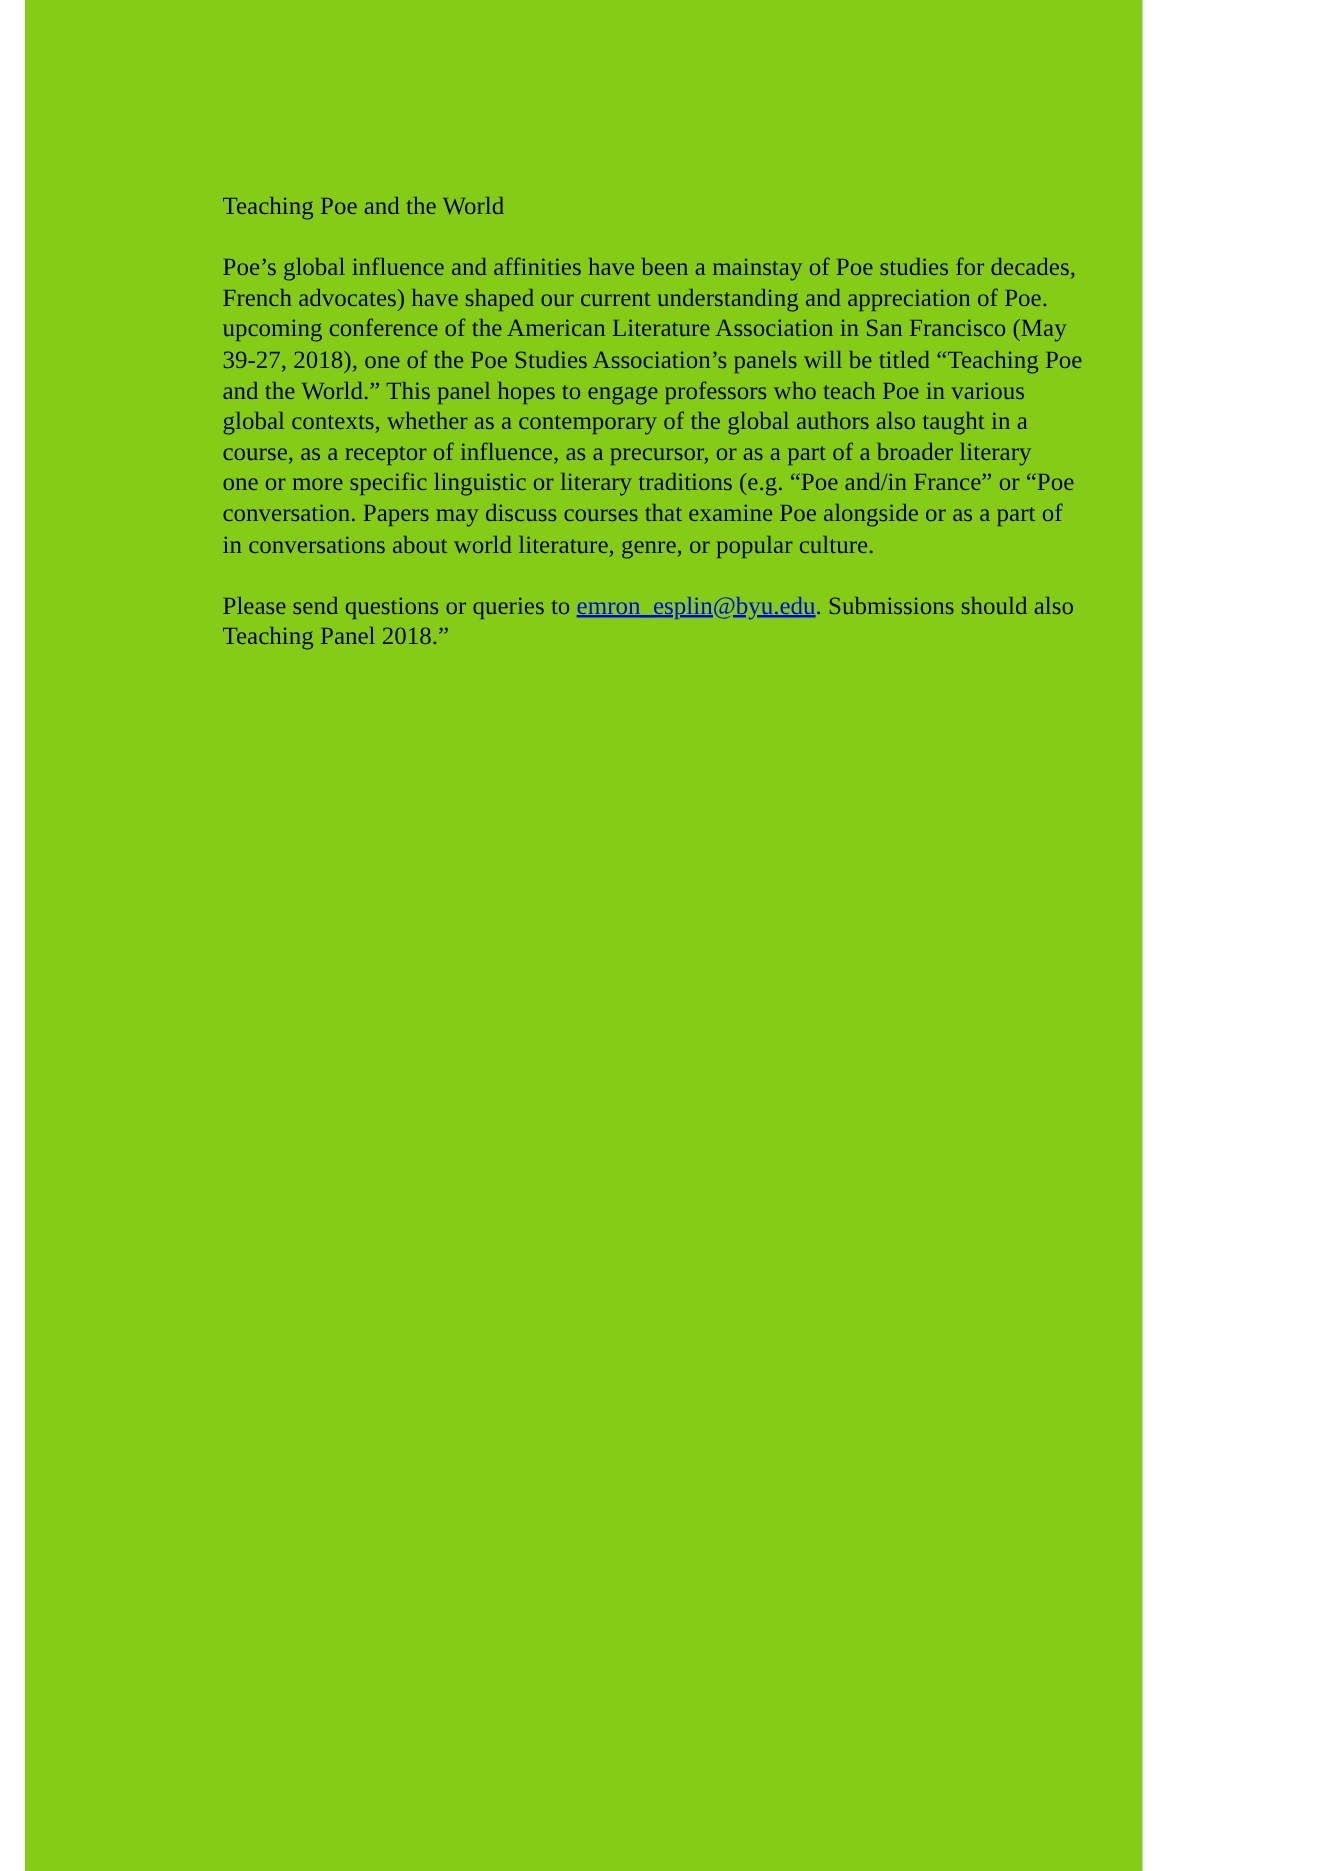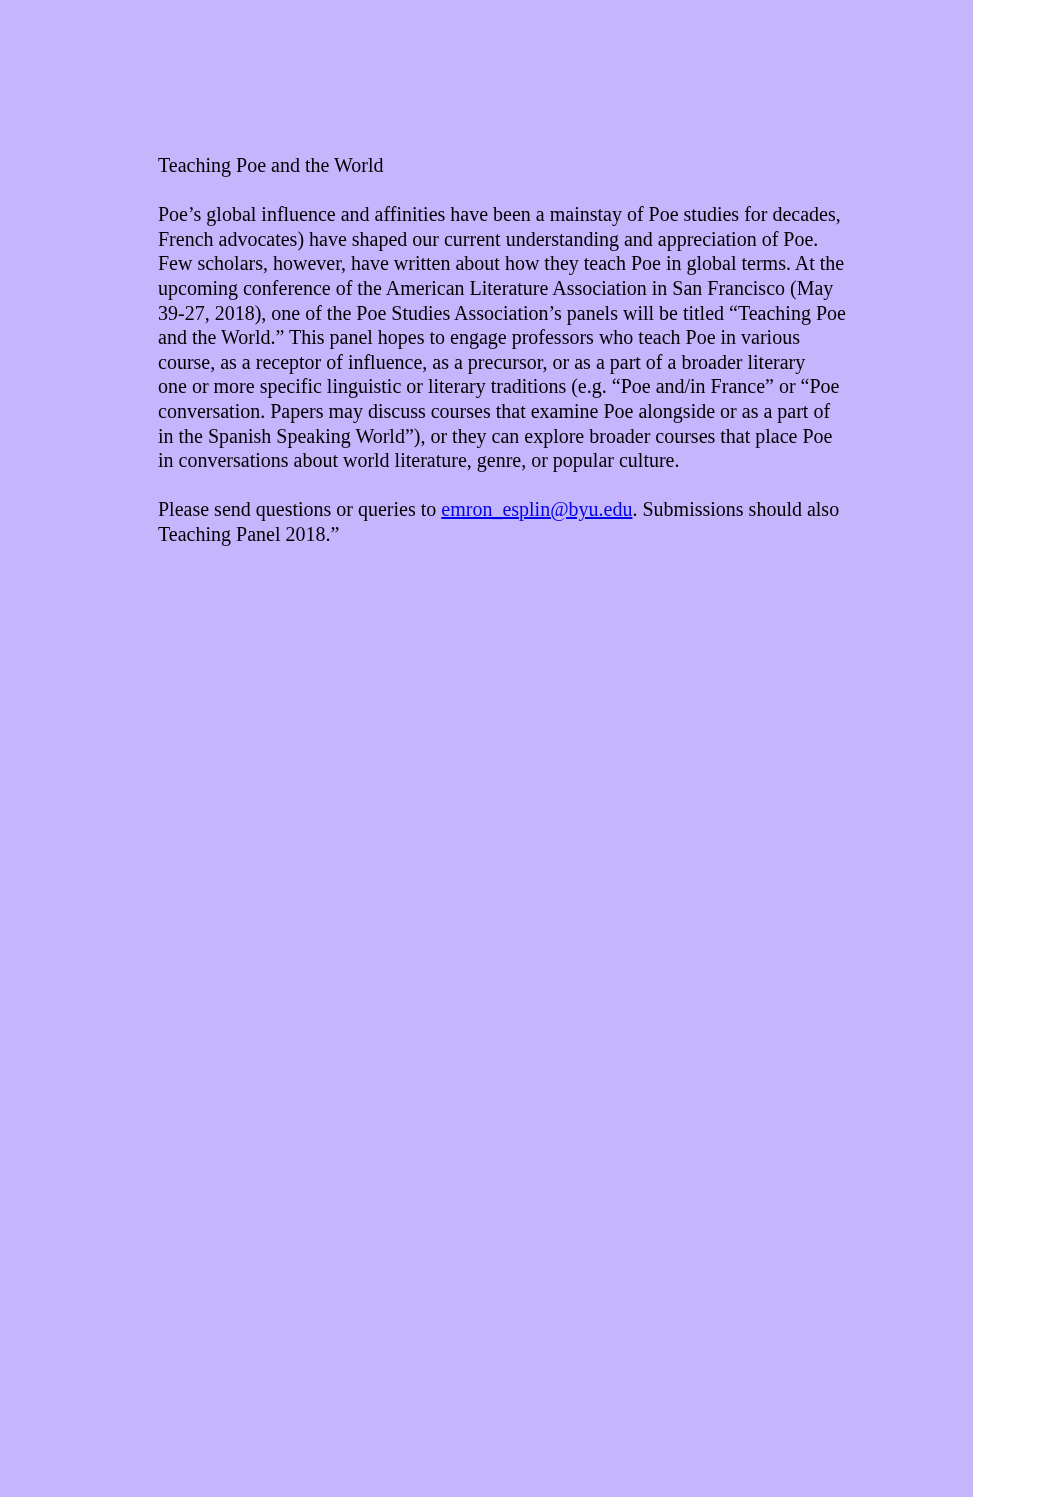--- a/index.html
+++ b/index.html
@@ -2,24 +2,25 @@
 <html><head>
 <meta charset="utf-8">
 <style>
   html, body {
     margin: 0;
     padding: 0;
     background: #ffffff;
   }
   .page {
     position: relative;
-    width: 973px;
+    width: 894px;
     height: 1497px;
-    background: #c4b5fd;
+    background: #84cc16;
     overflow: hidden;
+    margin-left: 20px;
   }
   .doc {
     position: absolute;
     left: 158px;
     top: 153px;
     width: 752px;
     font-family: "Liberation Serif", "DejaVu Serif", serif;
     font-size: 20px;
     line-height: 24.6px;
     color: #000000;
@@ -43,28 +44,27 @@
 </style>
 </head>
 <body>
 
 <div class="page">
   <div class="doc">
     <h1 class="doc-title">Teaching Poe and the World</h1>
     <div class="para">
         <div class="line">Poe’s global influence and affinities have been a mainstay of Poe studies for decades,</div>
         <div class="line">French advocates) have shaped our current understanding and appreciation of Poe.</div>
-        <div class="line">Few scholars, however, have written about how they teach Poe in global terms. At the</div>
         <div class="line">upcoming conference of the American Literature Association in San Francisco (May</div>
         <div class="line">39-27, 2018), one of the Poe Studies Association’s panels will be titled “Teaching Poe</div>
         <div class="line">and the World.” This panel hopes to engage professors who teach Poe in various</div>
+        <div class="line">global contexts, whether as a contemporary of the global authors also taught in a</div>
         <div class="line">course, as a receptor of influence, as a precursor, or as a part of a broader literary</div>
         <div class="line">one or more specific linguistic or literary traditions (e.g. “Poe and/in France” or “Poe</div>
         <div class="line">conversation. Papers may discuss courses that examine Poe alongside or as a part of</div>
-        <div class="line">in the Spanish Speaking World”), or they can explore broader courses that place Poe</div>
         <div class="line">in conversations about world literature, genre, or popular culture.</div>
       </div>
     <div class="para">
         <div class="line">Please send questions or queries to <a class="doclink" href="#">emron_esplin@byu.edu</a>. Submissions should also</div>
         <div class="line">Teaching Panel 2018.”</div>
       </div>
   </div>
 </div>
 
 </body></html>

